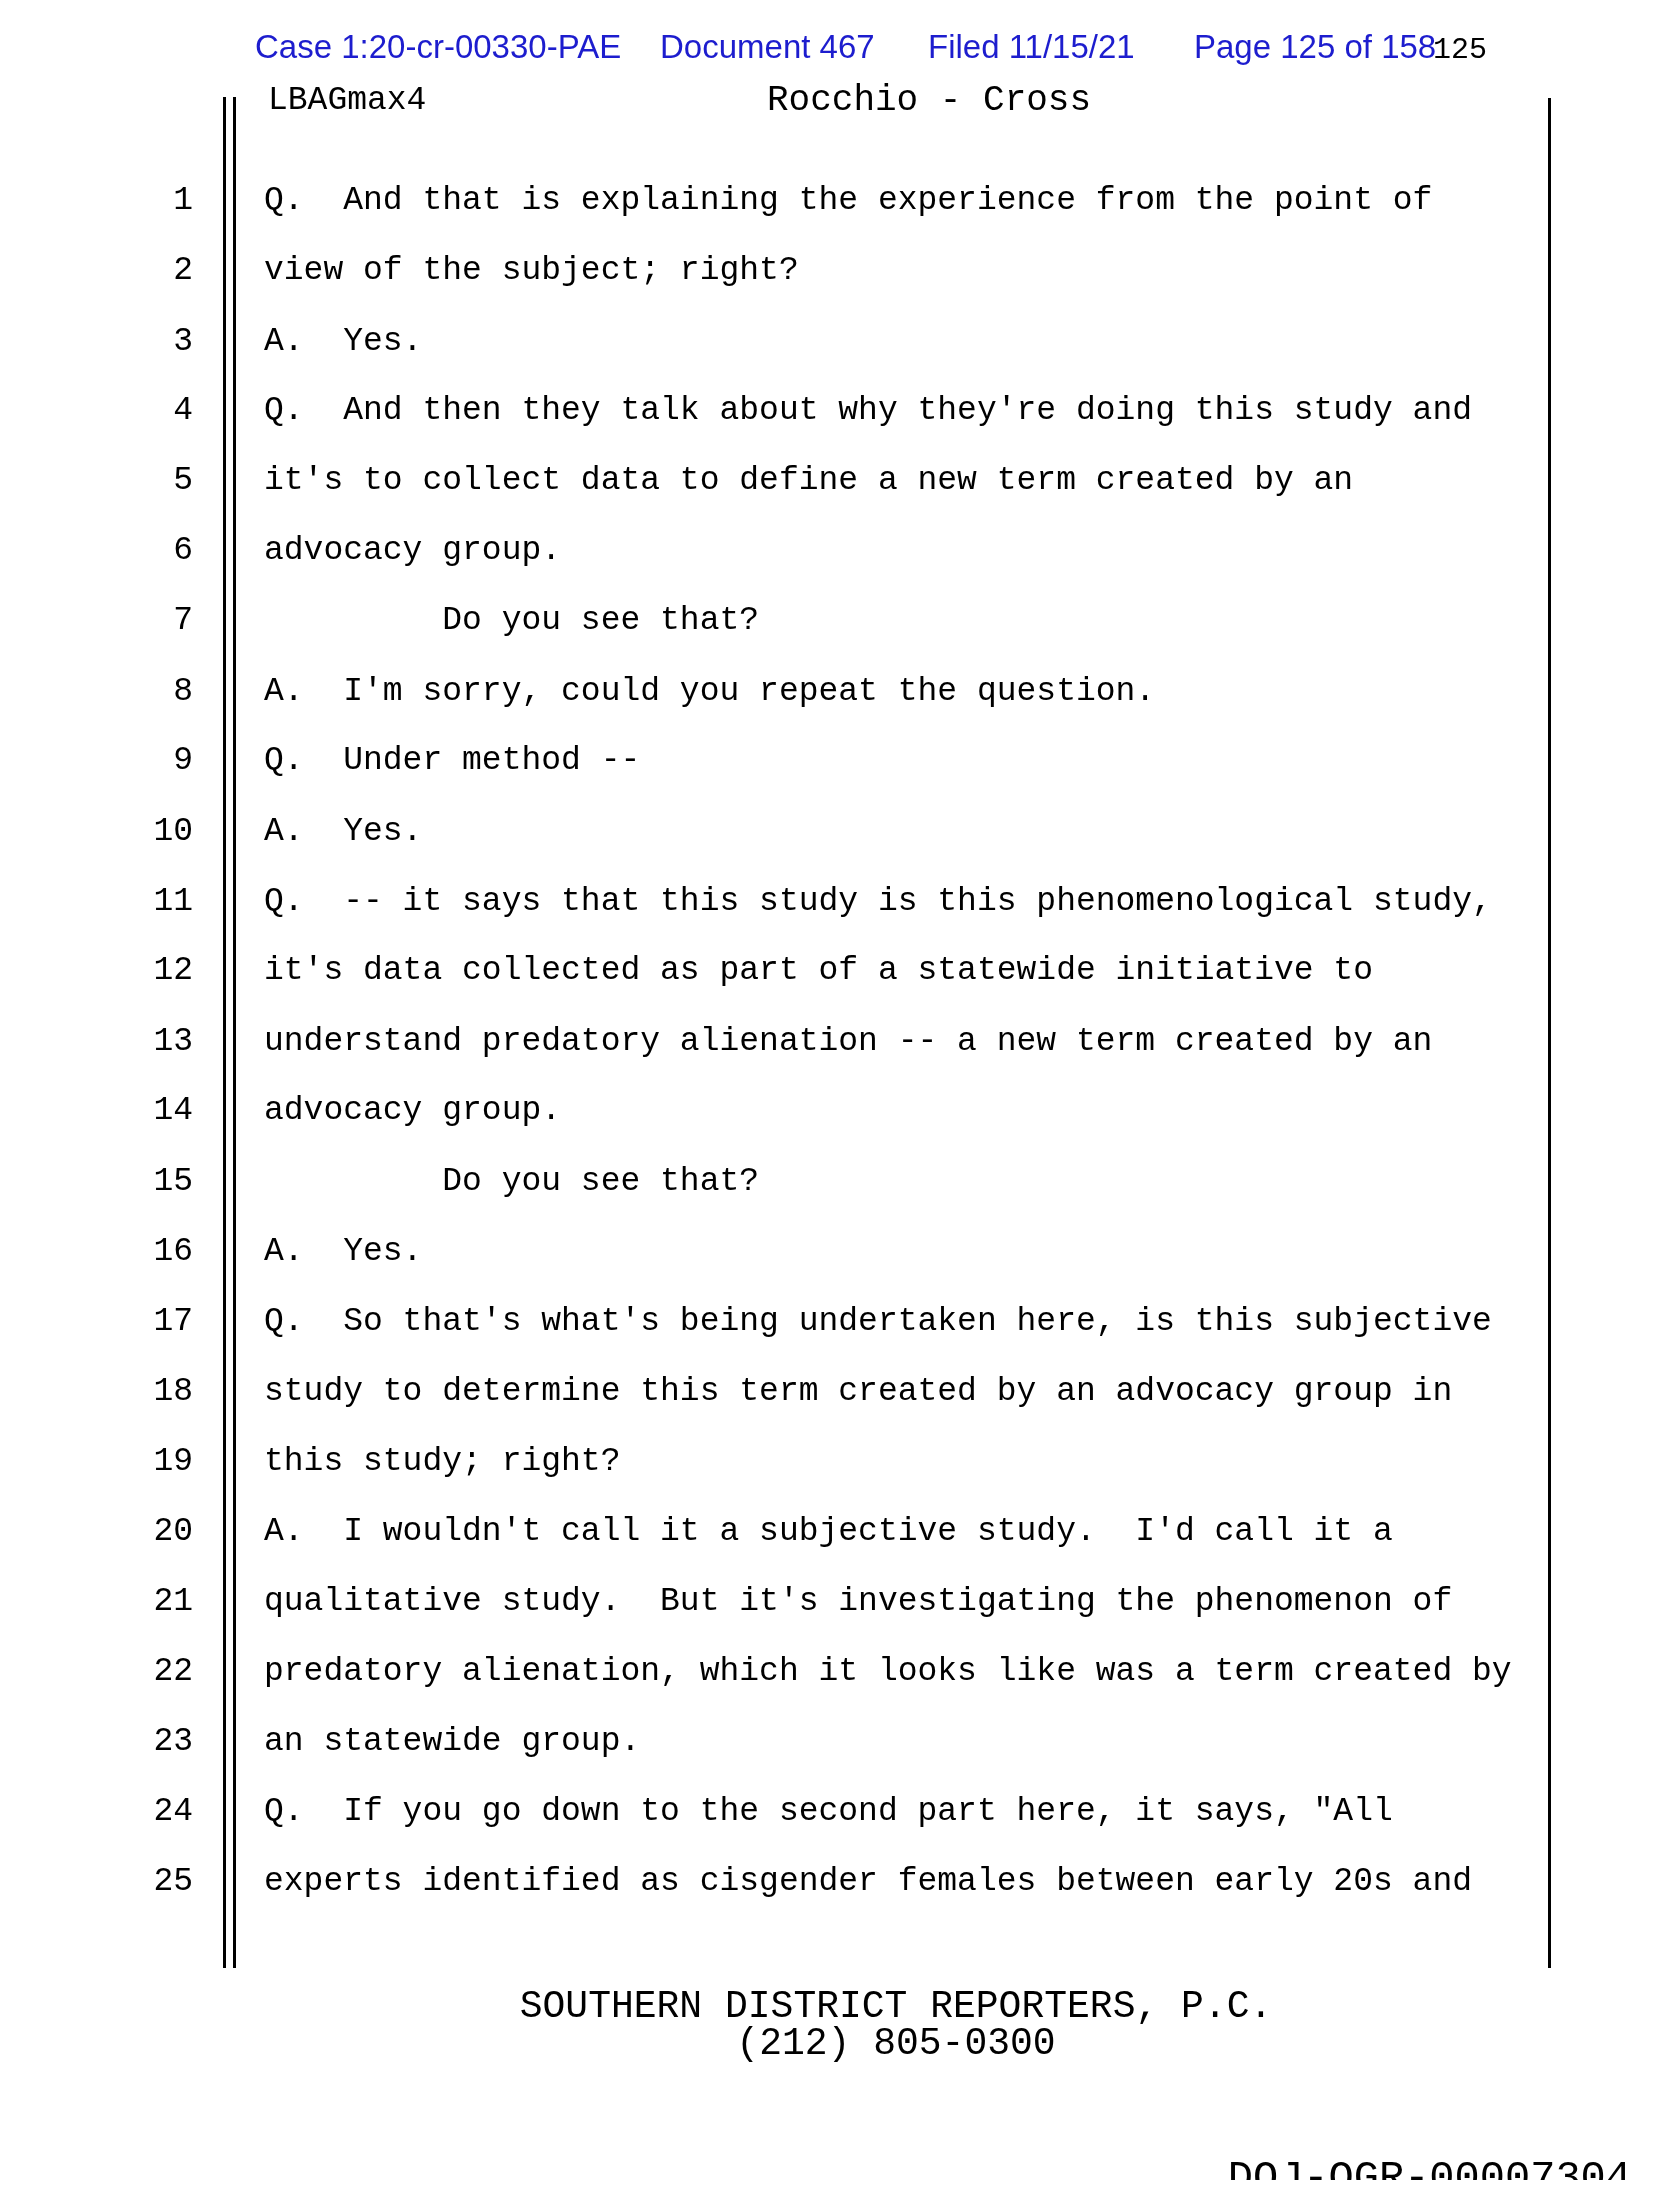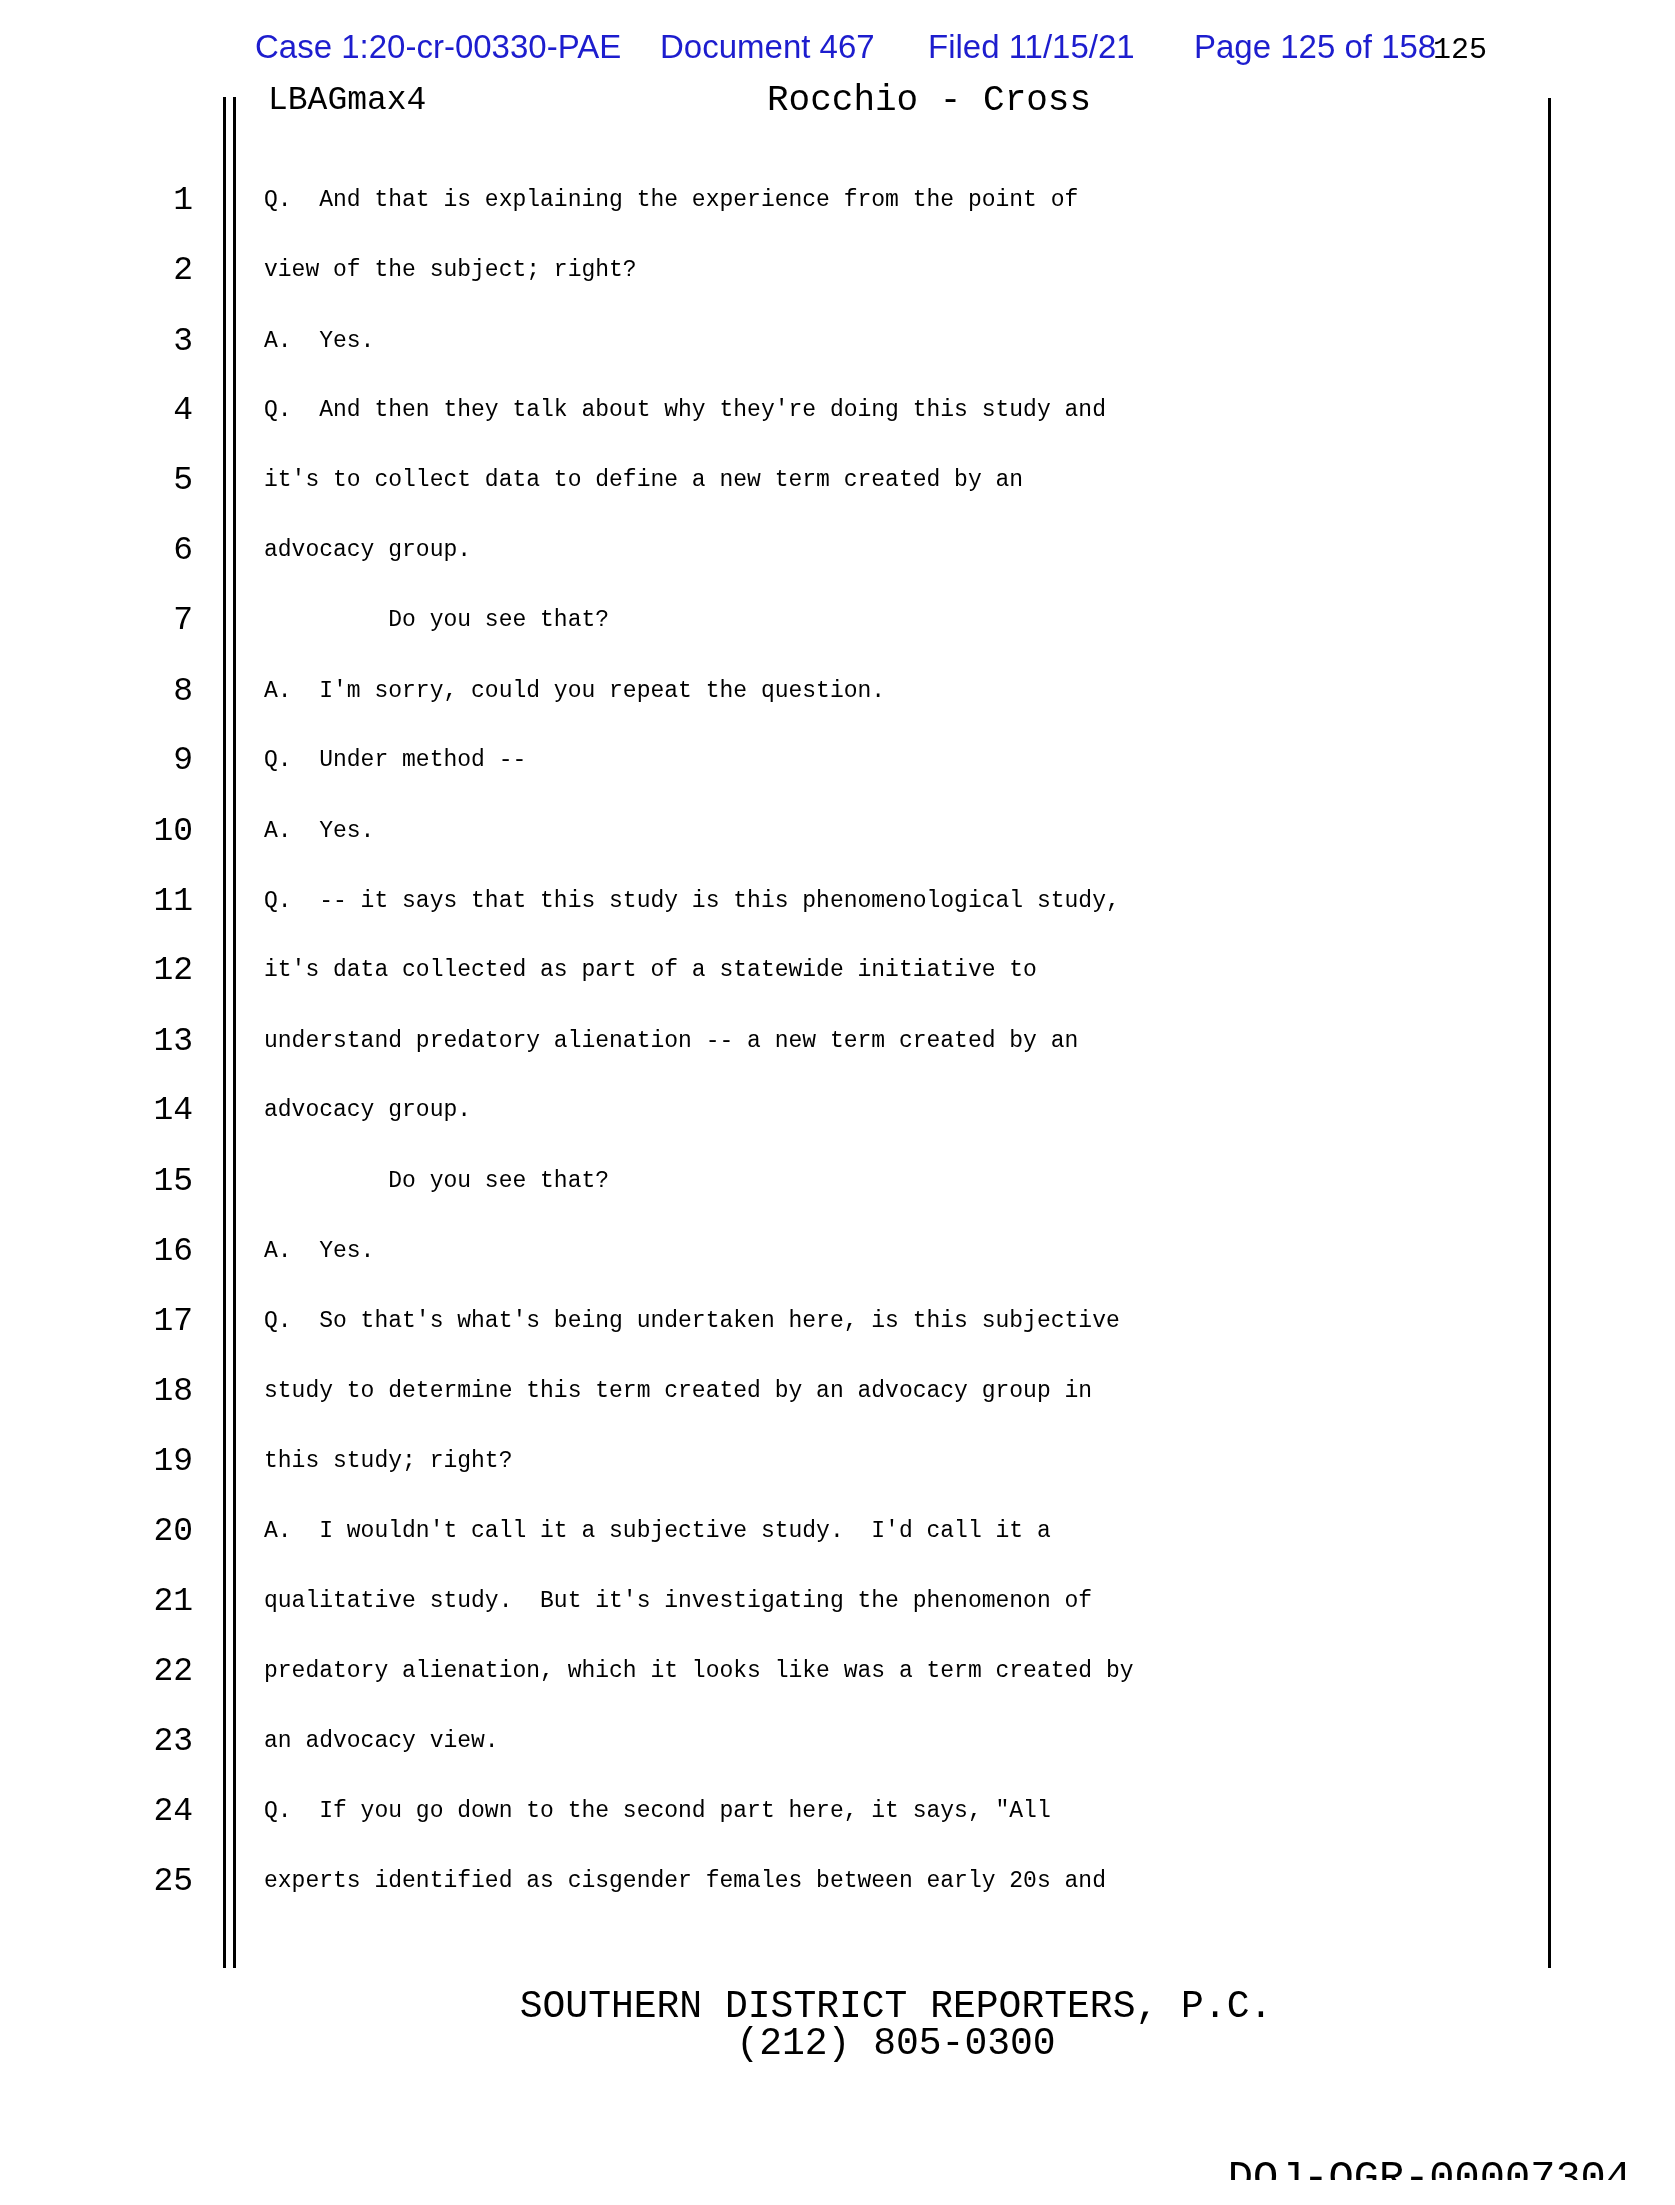--- a/index.html
+++ b/index.html
@@ -67,21 +67,21 @@
     left: 79px;
     width: 114px;
     text-align: right;
     font-size: 33px;
     line-height: 33px;
     white-space: pre;
   }
   .ltxt {
     position: absolute;
     left: 264px;
-    font-size: 23px;
+    font-size: 33px;
     line-height: 33px;
     white-space: pre;
     text-align: right;
   }
 
   
   .footer-line {
     position: absolute;
     left: 261px;
     width: 1270px;
@@ -204,21 +204,21 @@
   <div class="trow" style="top:1585px">
       <span class="lnum">21</span>
       <span class="ltxt">qualitative study.  But it's investigating the phenomenon of</span>
     </div>
   <div class="trow" style="top:1655px">
       <span class="lnum">22</span>
       <span class="ltxt">predatory alienation, which it looks like was a term created by</span>
     </div>
   <div class="trow" style="top:1725px">
       <span class="lnum">23</span>
-      <span class="ltxt">an advocacy view.</span>
+      <span class="ltxt">an statewide group.</span>
     </div>
   <div class="trow" style="top:1795px">
       <span class="lnum">24</span>
       <span class="ltxt">Q.  If you go down to the second part here, it says, "All</span>
     </div>
   <div class="trow" style="top:1865px">
       <span class="lnum">25</span>
       <span class="ltxt">experts identified as cisgender females between early 20s and</span>
     </div>
 

